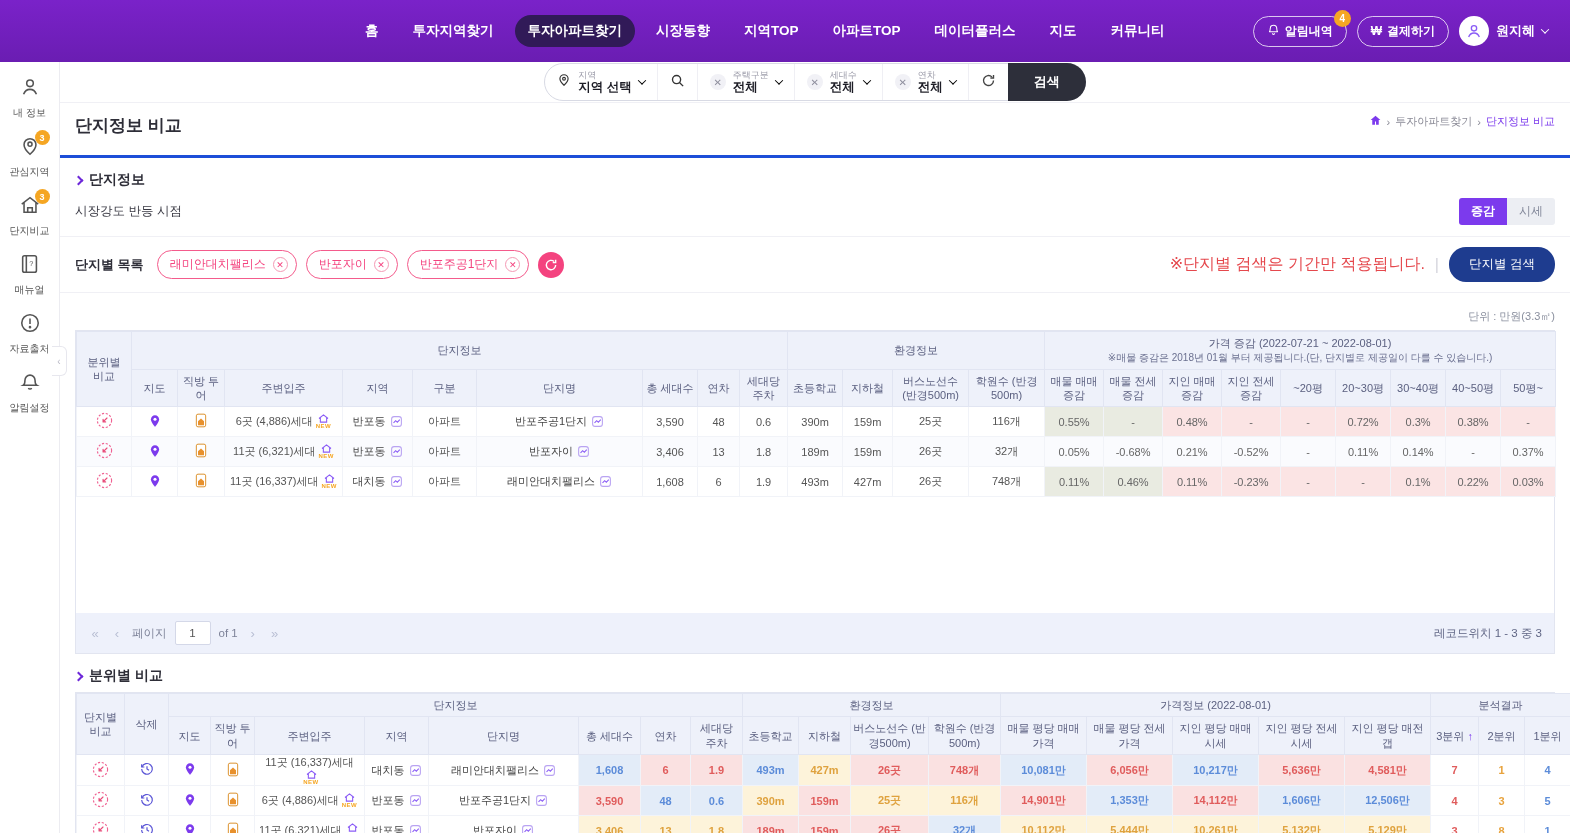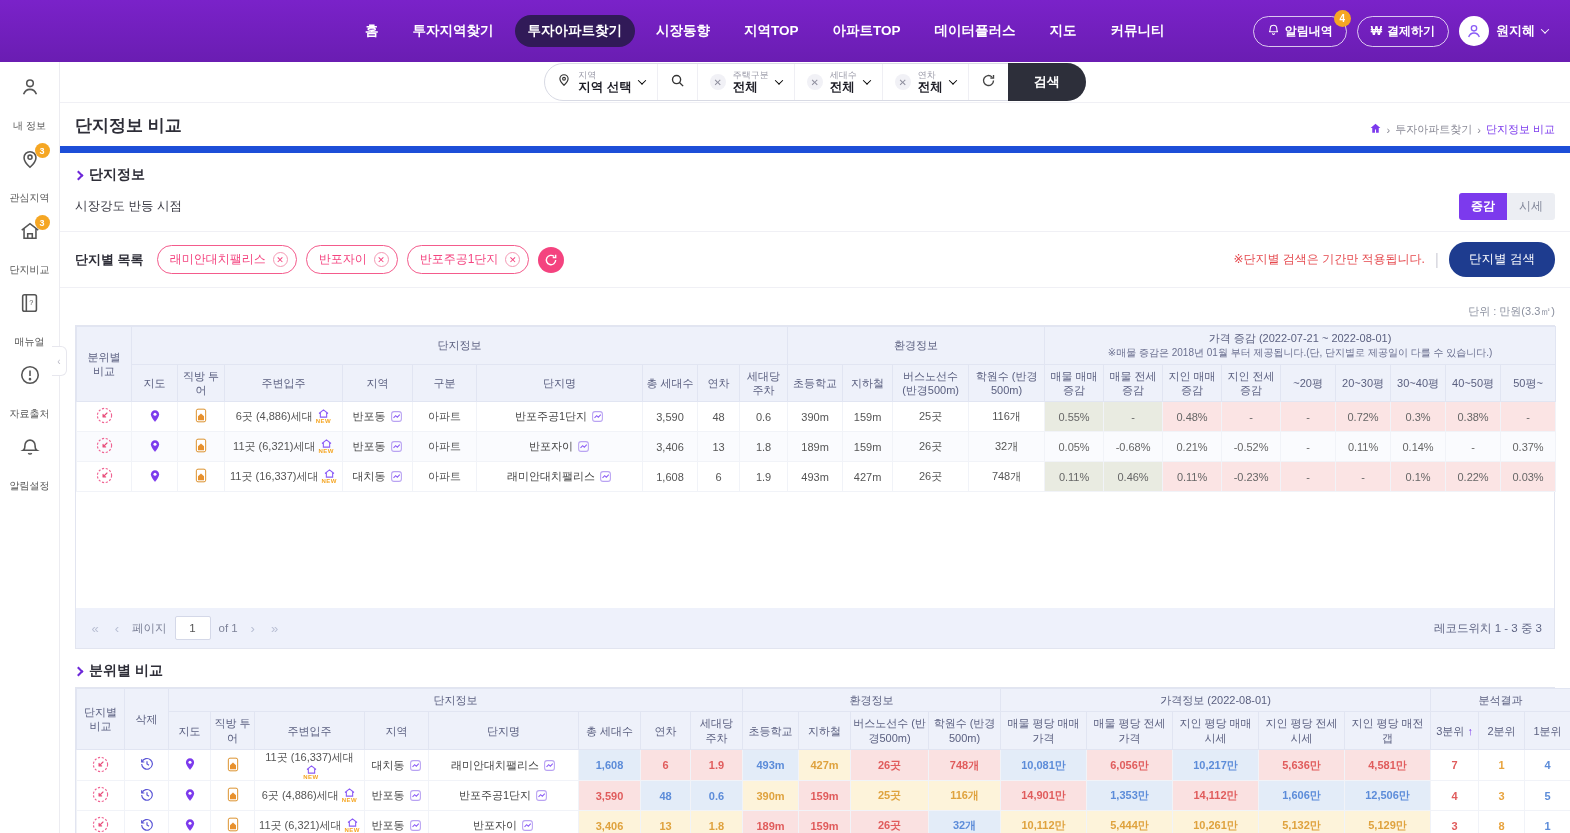--- a/index.html
+++ b/index.html
@@ -19,59 +19,59 @@
   .nav-actions{margin-left:auto;display:flex;align-items:center;gap:10px}
   .pill-btn{position:relative;display:flex;align-items:center;gap:5px;border:1px solid rgba(255,255,255,.75);border-radius:17px;padding:6px 13px;font-size:12px;font-weight:bold;cursor:pointer;background:transparent;color:#fff}
   .badge-orange{position:absolute;top:-7px;right:-5px;width:17px;height:17px;border-radius:50%;background:#f5a623;color:#fff;font-size:10px;display:flex;align-items:center;justify-content:center;font-weight:bold}
   .user-chip{display:flex;align-items:center;gap:7px;cursor:pointer}
   .avatar{width:30px;height:30px;border-radius:50%;background:#fff;display:flex;align-items:center;justify-content:center}
   .user-name{font-size:13px;font-weight:bold}
   .cvd{display:inline-block;width:6px;height:6px;border-right:1.7px solid currentColor;border-bottom:1.7px solid currentColor;transform:rotate(45deg) translate(-1px,-1px)}
 
   
   .sidebar{position:absolute;top:62px;left:0;bottom:0;width:60px;background:#fff;border-right:1px solid #ececf1;display:flex;flex-direction:column;align-items:center;padding-top:14px;gap:15px;z-index:3}
-  .side-item{position:relative;display:flex;flex-direction:column;align-items:center;gap:17px;cursor:pointer;width:56px}
+  .side-item{position:relative;display:flex;flex-direction:column;align-items:center;gap:4px;cursor:pointer;width:56px}
   .side-label{font-size:10px;color:#555;white-space:nowrap}
   .side-badge{position:absolute;top:-5px;right:8px;width:15px;height:15px;border-radius:50%;background:#f5a623;color:#fff;font-size:9px;display:flex;align-items:center;justify-content:center;font-weight:bold}
   .collapse-tab{position:absolute;left:52px;top:346px;width:15px;height:30px;background:#fff;border:1px solid #e7e7ee;border-left:none;border-radius:0 6px 6px 0;display:flex;align-items:center;justify-content:center;color:#b9b9c6;font-size:10px;cursor:pointer;z-index:4}
 
   
   .content{position:absolute;left:60px;top:62px;right:0;bottom:0;background:#fff}
 
   .filter-row{height:41px;border-bottom:1px solid #f0f0f5;display:flex;align-items:center;justify-content:center}
   .filter-capsule{display:flex;align-items:center;border:1px solid #d8dae4;border-radius:21px;height:38px;background:#fff}
   .fseg{display:flex;align-items:center;gap:7px;padding:0 12px;height:100%;border-left:1px solid #efeff4;cursor:pointer}
   .fseg:first-child{border-left:none}
   .fcol{display:flex;flex-direction:column;line-height:1.15}
   .flabel{font-size:9px;color:#9a9aa8}
   .fvalue{font-size:12.5px;font-weight:bold;color:#1d1d26;white-space:nowrap}
   .xcircle{width:16px;height:16px;border-radius:50%;background:#f1f1f6;color:#8f8f9e;font-size:10px;display:flex;align-items:center;justify-content:center}
   .search-btn{height:38px;margin:-1px -1px -1px 0;border:none;background:#2d2f3a;color:#fff;font-size:13px;font-weight:bold;padding:0 26px;border-radius:0 20px 20px 0;cursor:pointer}
 
-  .title-row{display:flex;align-items:flex-end;justify-content:space-between;padding:11px 15px 9px;border-bottom:7px solid #1d4ed8}
+  .title-row{display:flex;align-items:flex-start;justify-content:space-between;padding:11px 15px 18px;border-bottom:3px solid #1d4ed8}
   .page-title{font-size:17px;font-weight:bold;color:#2e2e38}
   .breadcrumb{display:flex;align-items:center;gap:5px;font-size:11px;color:#8a8a96}
   .breadcrumb .cur{color:#7c3aed}
 
   .sec-title{display:flex;align-items:center;gap:7px;padding:13px 15px 7px;font-size:14px;font-weight:bold;color:#2e2e38}
   .sec-arrow{width:7px;height:7px;border-top:2.2px solid #6d28d9;border-right:2.2px solid #6d28d9;transform:rotate(45deg)}
   .subtitle-row{display:flex;align-items:center;justify-content:space-between;padding:2px 15px 11px;border-bottom:1px solid #f0f0f5}
   .subtitle{font-size:12.5px;color:#3a3a44}
   .toggle{display:flex}
   .toggle span{font-size:12px;padding:5px 12px;cursor:pointer}
   .toggle .on{background:#7c3aed;color:#fff;border-radius:3px 0 0 3px;font-weight:bold}
   .toggle .off{background:#eceef3;color:#83889a;border-radius:0 3px 3px 0}
 
   .chips-row{display:flex;align-items:center;gap:9px;padding:10px 15px;border-bottom:1px solid #f0f0f5}
   .chips-label{font-size:13px;font-weight:bold;color:#2e2e38;margin-right:4px}
   .chip{display:flex;align-items:center;gap:7px;border:1.5px solid #f45b8c;border-radius:17px;padding:5px 8px 5px 12px;color:#f4437f;font-size:12px;cursor:pointer;background:#fff}
   .chip-x{width:15px;height:15px;border-radius:50%;border:1px solid #f49ab5;font-size:9px;display:flex;align-items:center;justify-content:center}
   .pink-refresh{width:26px;height:26px;border-radius:50%;background:#f4437f;color:#fff;border:none;display:flex;align-items:center;justify-content:center;cursor:pointer}
   .chips-right{margin-left:auto;display:flex;align-items:center;gap:10px}
-  .note{color:#e5484d;font-size:12px}
+  .note{color:#e5484d;font-size:16px}
   .vline{color:#d4d4dc}
   .navy-pill{background:#1e3c8f;color:#fff;border:none;border-radius:17px;padding:9px 20px;font-size:12.5px;font-weight:normal;cursor:pointer}
 
   .unit-row{text-align:right;padding:16px 15px 6px;font-size:11px;color:#8a8f9e}
 
   .grid-box{margin:0 15px;border:1px solid #e2e5f0}
   table{width:100%;border-collapse:collapse;table-layout:fixed;font-size:11px;color:#555}
   th{background:#eef1fa;color:#5b6080;font-weight:normal;border:1px solid #e1e5f2;padding:4px 2px;line-height:1.3}
   .group-sub{font-size:10px;color:#6b7090}
   td{border:1px solid #f1f3f8;text-align:center;padding:0 3px;height:30px;background:#fff}

